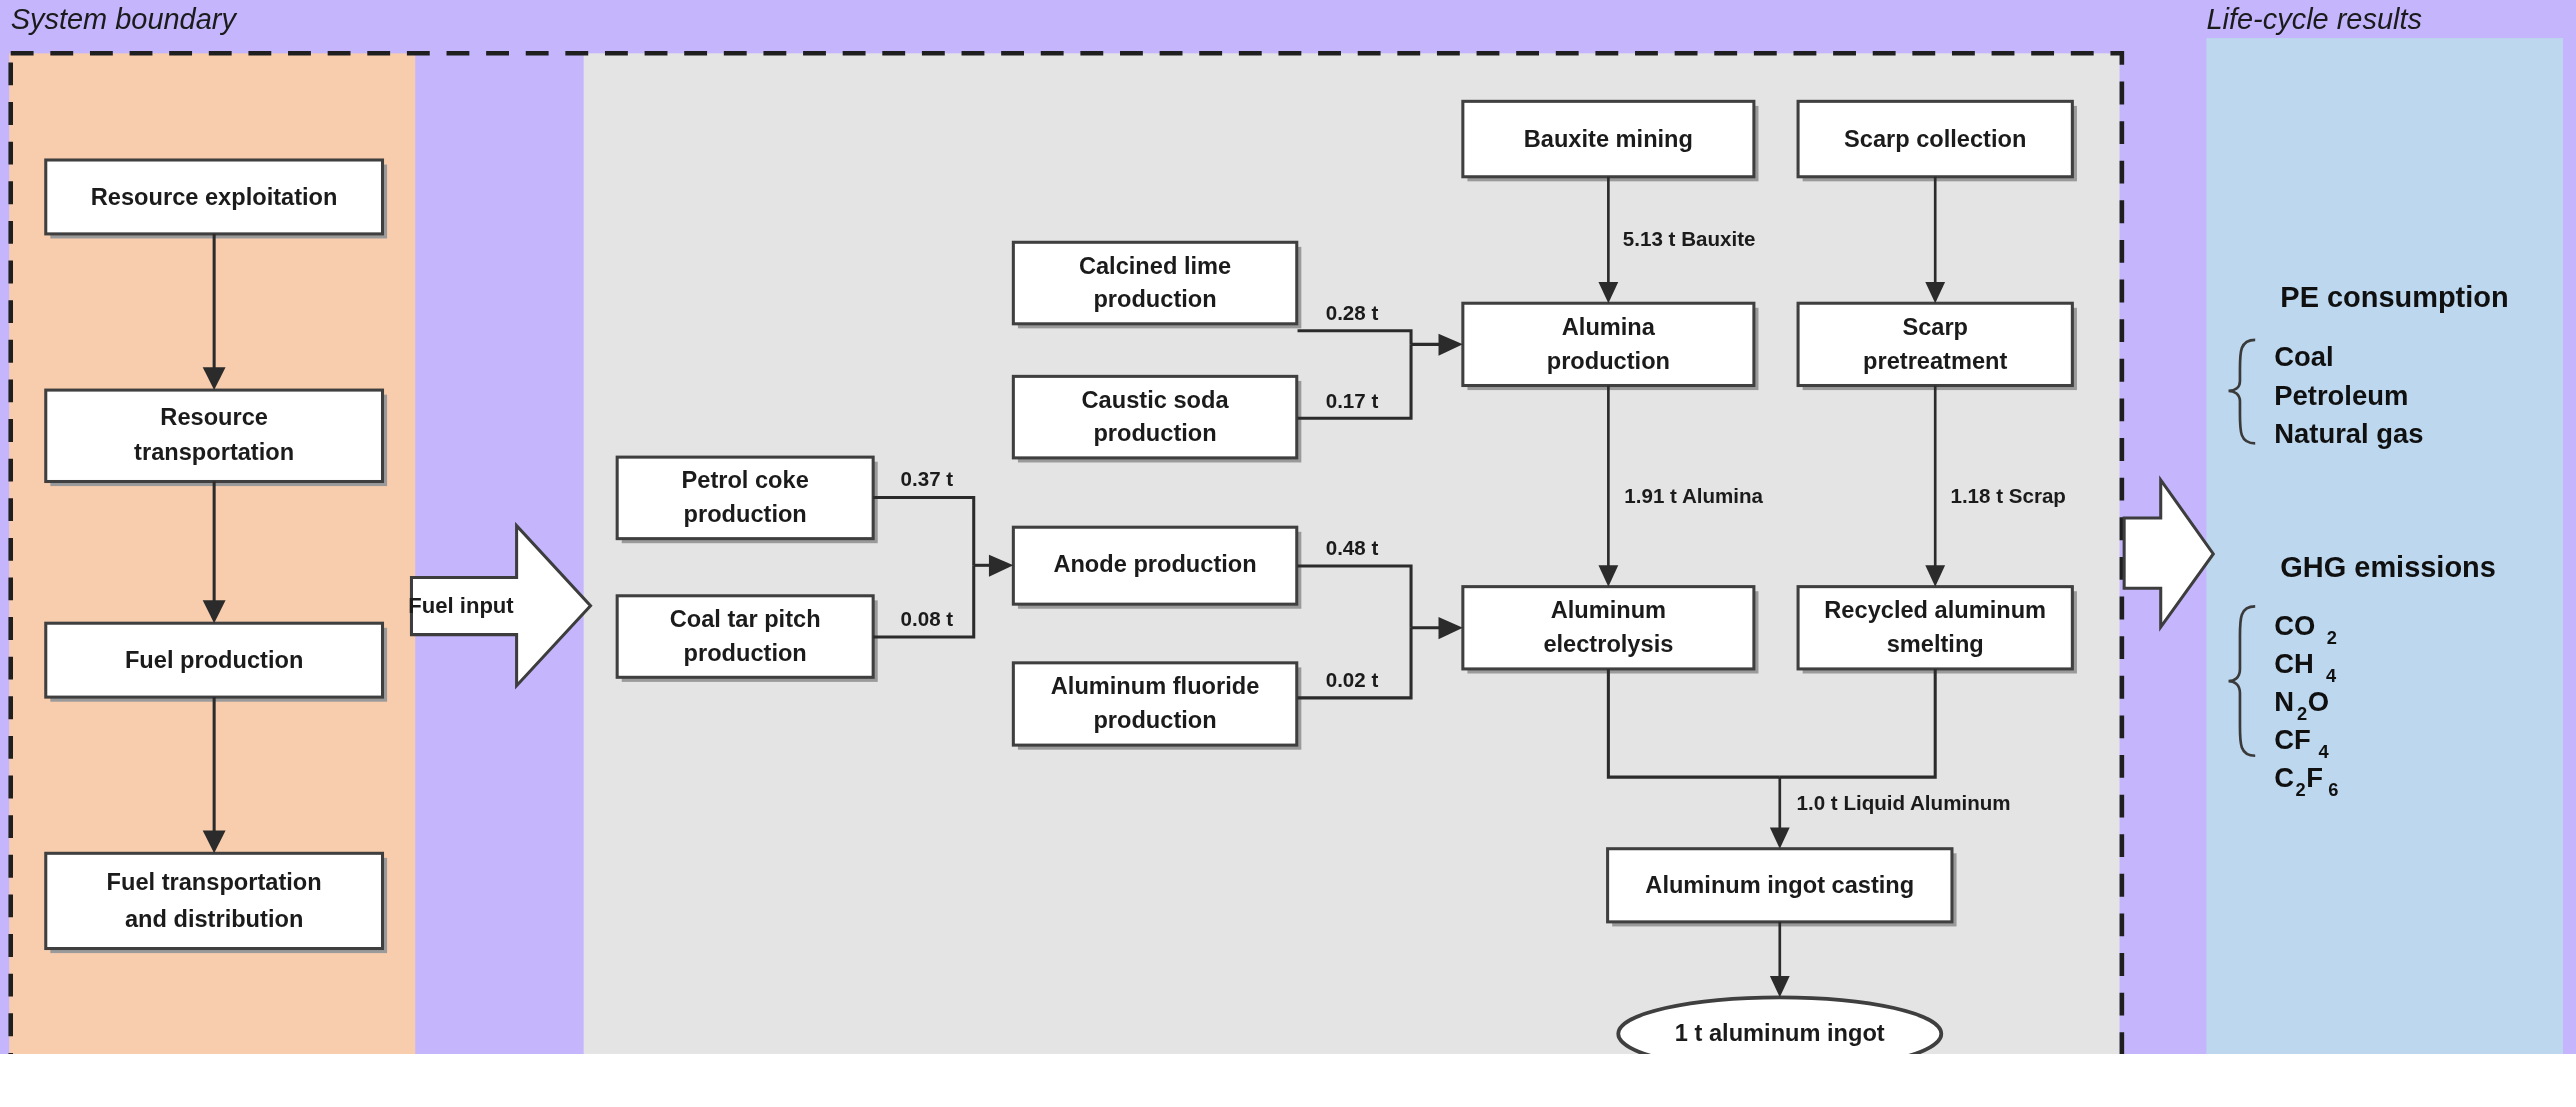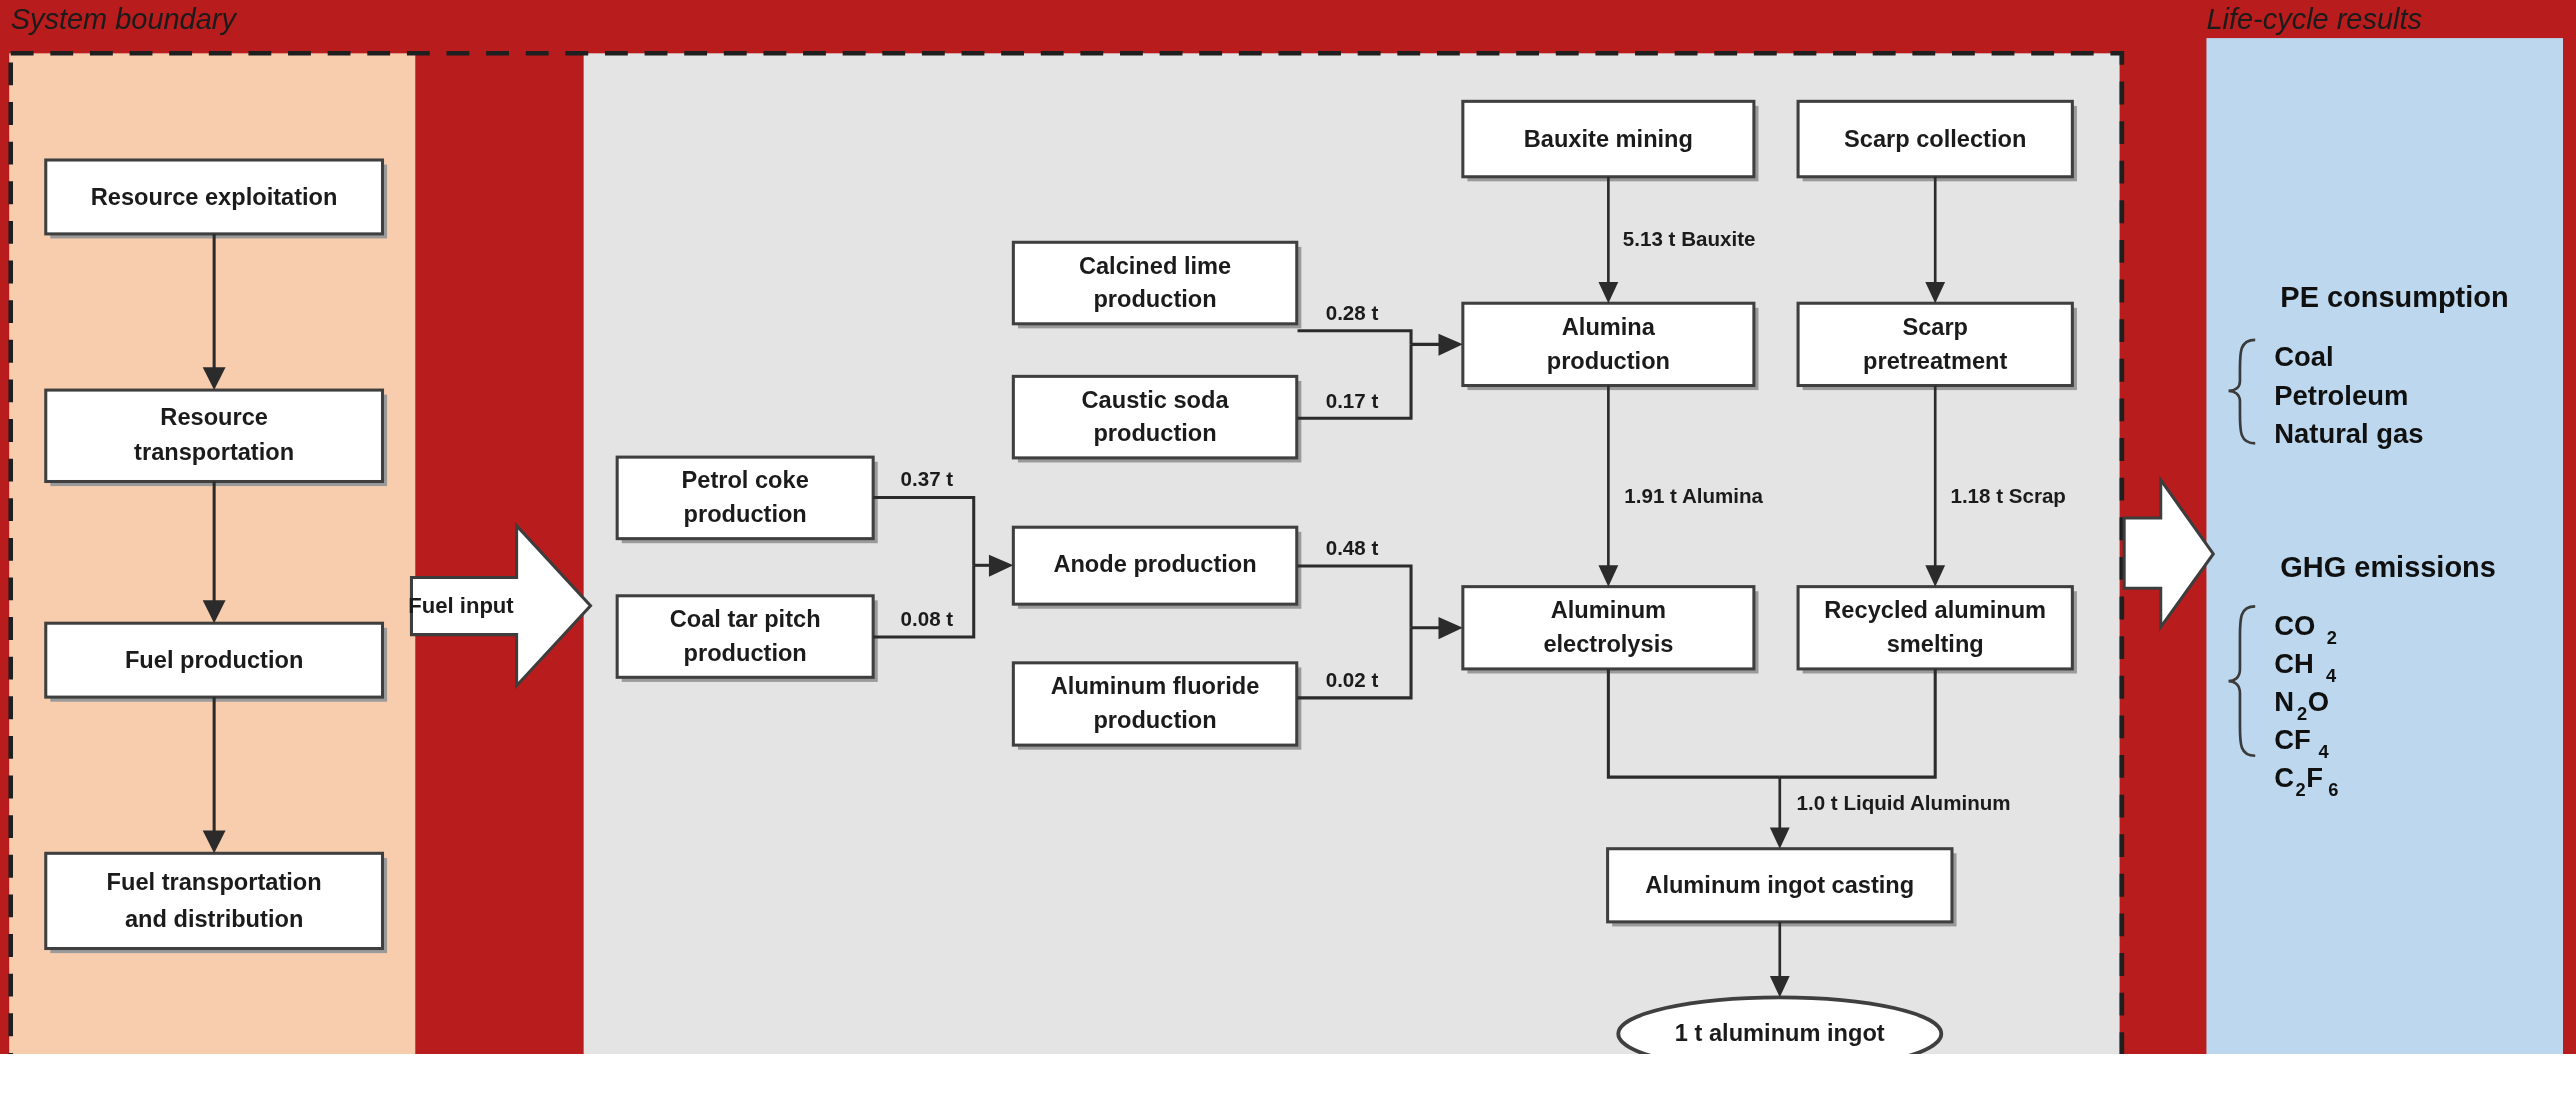--- a/index.html
+++ b/index.html
@@ -1,19 +1,19 @@
 <!DOCTYPE html>
 <html style="font-size:12.2px"><head>
 <meta charset="utf-8">
 <style>
   html,body{margin:0;padding:0;background:#ffffff;}
   #stage{
     position:relative;
     width:2576px;height:1054px;
-    background:#b91c1c;
+    background:#c4b5fd;
     font-family:"Liberation Sans","DejaVu Sans",sans-serif;
     overflow:hidden;
   }
   svg{display:block;}
   .boxlabel{
     font-family:"Liberation Sans","DejaVu Sans",sans-serif;
     font-weight:bold;
     font-size:31px;
     fill:#1b1b1b;
     text-anchor:middle;

